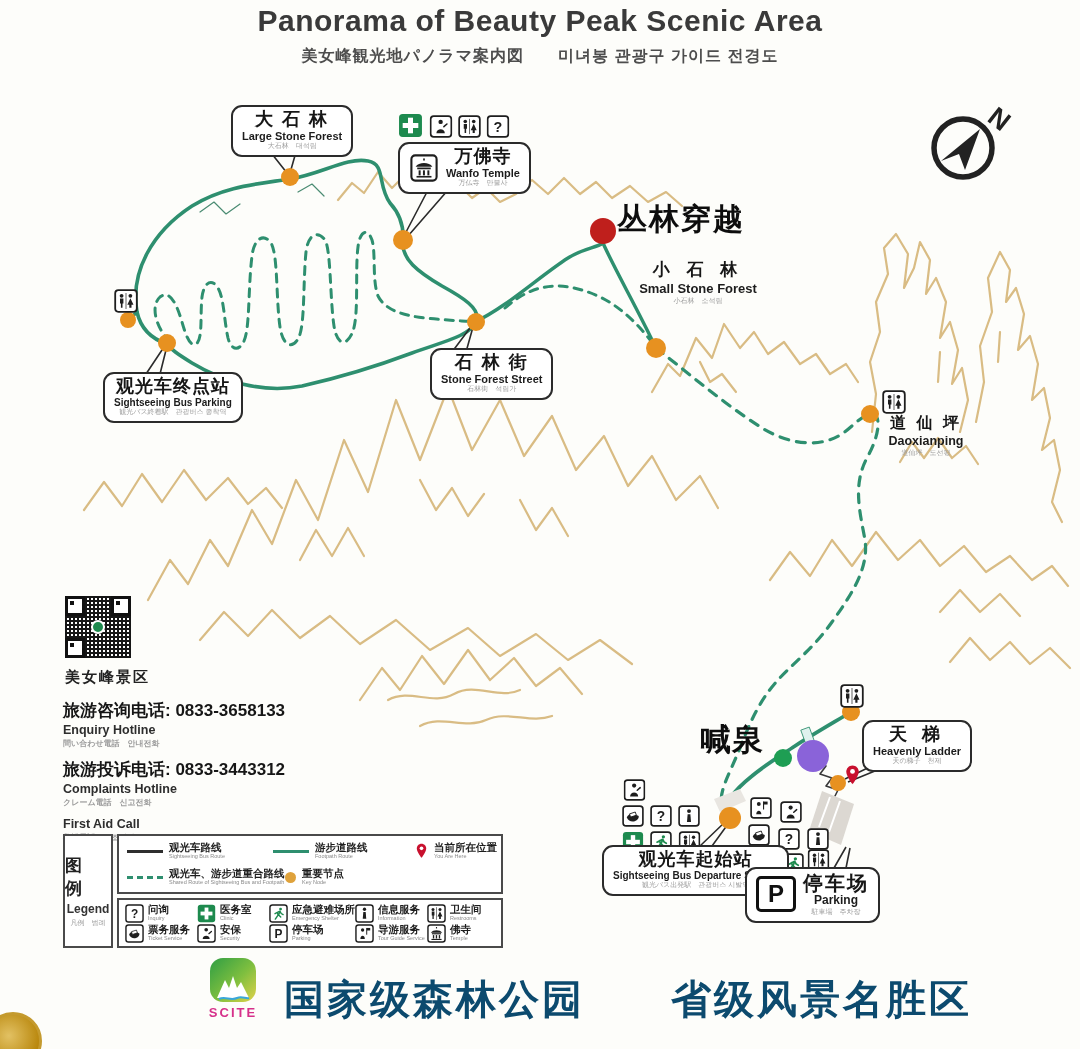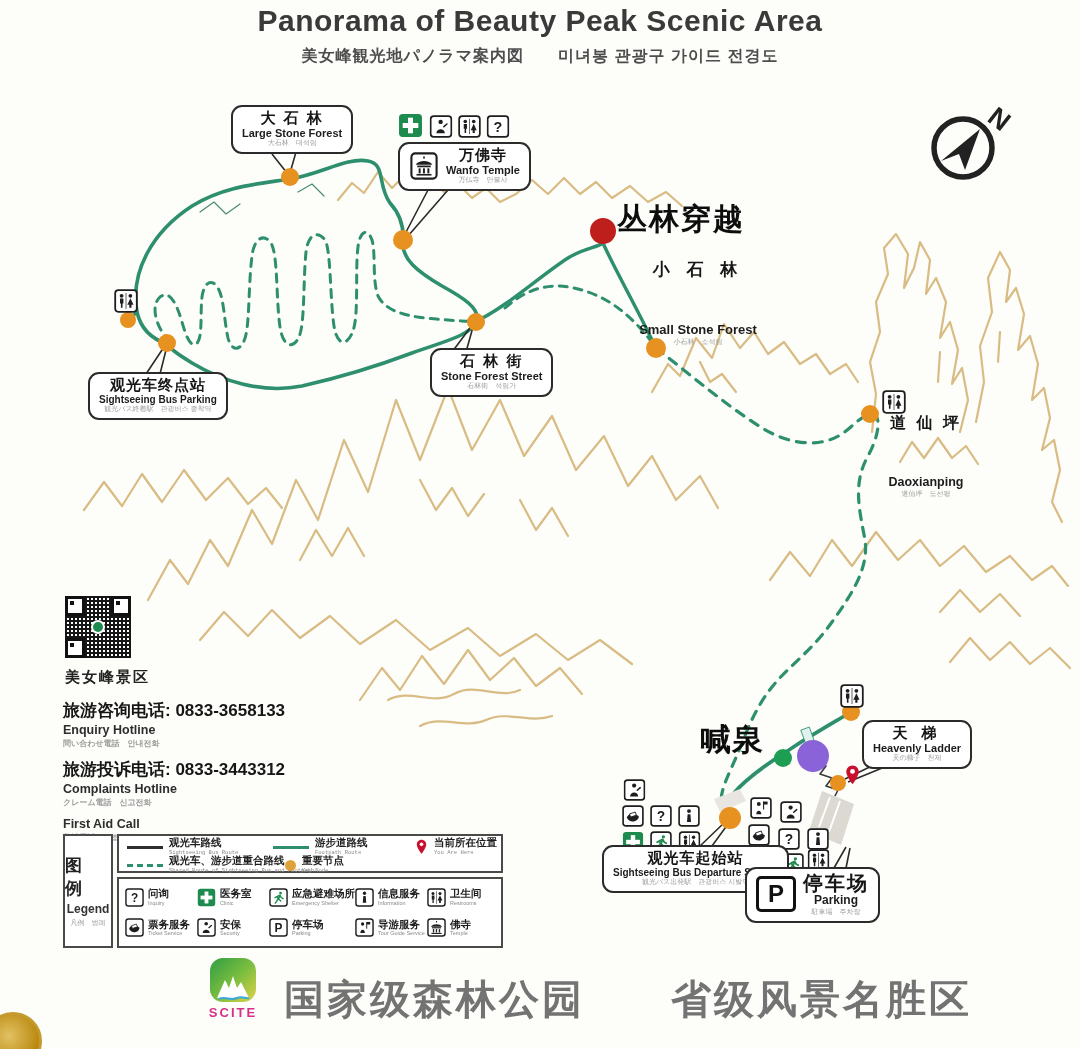--- a/index.html
+++ b/index.html
@@ -7,30 +7,30 @@
   #stage{position:relative;width:1080px;height:1049px;background:#fdfdfa;overflow:hidden;}
   
   .hdr{position:absolute;left:0;top:4px;width:100%;text-align:center;z-index:4;}
   .hdr .t{font-size:30px;font-weight:800;color:#3a3a3a;letter-spacing:.5px;}
   .hdr .s{font-size:16px;font-weight:600;color:#4d4d4d;margin-top:8px;letter-spacing:1px;}
   
   #mapsvg{position:absolute;left:0;top:0;z-index:1;}
   
   .bubble{position:absolute;background:#fff;border:2.5px solid #2b2b2b;border-radius:11px;
           padding:3px 9px 4px;text-align:center;z-index:3;white-space:nowrap;}
-  .bubble .zh{font-size:15px;font-weight:800;color:#161616;letter-spacing:2px;line-height:1.1;}
+  .bubble .zh{font-size:18px;font-weight:800;color:#161616;letter-spacing:2px;line-height:1.1;}
   .bubble .en{font-size:11px;font-weight:700;color:#1c1c1c;line-height:1.15;}
   .bubble .sub{font-size:7px;color:#9c9c9c;line-height:1.25;}
   .bubble.row{display:flex;align-items:center;gap:7px;}
   .pbox{width:34px;height:30px;border:3px solid #111;border-radius:5px;display:flex;align-items:center;
         justify-content:center;font-size:24px;font-weight:900;color:#111;background:#fff;}
   .floatzh{position:absolute;font-weight:900;color:#0d0d0d;z-index:3;white-space:nowrap;}
   .pblock{position:absolute;text-align:center;z-index:3;white-space:nowrap;}
   .pblock .zh{font-size:17px;font-weight:800;color:#161616;letter-spacing:4px;}
-  .pblock .en{font-size:12.5px;font-weight:700;color:#1c1c1c;margin-top:41px;}
+  .pblock .en{font-size:12.5px;font-weight:700;color:#1c1c1c;}
   .pblock .sub{font-size:7px;color:#9c9c9c;}
   
   #info{position:absolute;left:63px;top:596px;width:240px;z-index:3;}
   .qr{position:relative;width:66px;height:62px;margin-left:2px;
       background:repeating-linear-gradient(0deg,#161616 0 2px,transparent 2px 4px),
                  repeating-linear-gradient(90deg,#161616 0 2px,#fff 2px 4px);}
   .finder{position:absolute;width:14px;height:14px;border:3px solid #111;background:#fff;}
   .finder::after{content:'';display:block;width:4px;height:4px;margin:2px;background:#111;}
   .f-tl{left:0;top:0}.f-tr{right:0;top:0}.f-bl{left:0;bottom:0}
   .qrlogo{position:absolute;left:26px;top:24px;width:14px;height:14px;border-radius:50%;
@@ -41,37 +41,37 @@
   .h-en{font-size:12.5px;font-weight:700;color:#2d2d2d;margin-top:1px;}
   .h-sub{font-size:8px;color:#9c9c9c;margin-top:1px;font-weight:bold;}
   
   #legend{position:absolute;left:63px;top:834px;width:440px;height:114px;display:flex;gap:4px;z-index:3;}
   .lg-title{width:82px;border:2.5px solid #4a4a4a;background:#fff;display:flex;flex-direction:column;
             align-items:center;justify-content:center;}
   .lg-title .zh{font-size:17px;font-weight:800;color:#222;letter-spacing:4px;}
   .lg-title .en{font-size:12px;font-weight:700;color:#333;margin-top:2px;}
   .lg-title .sub{font-size:7px;color:#9c9c9c;margin-top:2px;}
   .lg-right{flex:1;display:flex;flex-direction:column;gap:4px;}
-  .lg-routes{height:39px;border:2.5px solid #4a4a4a;background:#fff;display:grid;
+  .lg-routes{height:60px;border:2.5px solid #4a4a4a;background:#fff;display:grid;
              grid-template-columns:146px 128px auto;grid-template-rows:1fr 1fr;
-             padding:2px 4px 2px 8px;box-sizing:border-box;font-family:Liberation Mono, monospace;}
+             padding:2px 4px 2px 8px;box-sizing:border-box;}
   .r-item{display:flex;align-items:center;gap:6px;overflow:visible;white-space:nowrap;}
   .sample{width:36px;flex:none;}
   .s-black{border-top:3px solid #2e2e2e;}
   .s-green{border-top:3px solid #2E8F6F;}
   .s-dash{border-top:3px dashed #2E8F6F;}
   .s-dot{width:11px;height:11px;border-radius:50%;background:#DFA23B;flex:none;margin-left:12px;}
   .rzh{font-size:10.5px;font-weight:800;color:#1d1d1d;line-height:1.1;}
   .ren{font-size:5.5px;color:#8a8a8a;line-height:1.2;}
   .lg-icons{flex:1;border:2.5px solid #4a4a4a;background:#fff;display:grid;
             grid-template-columns:repeat(5,1fr);grid-template-rows:1fr 1fr;
             padding:3px 2px 3px 6px;box-sizing:border-box;}
   .i-item{display:flex;align-items:center;gap:4px;white-space:nowrap;overflow:visible;}
   
-  #slogan{position:absolute;left:284px;top:972px;font-size:40px;font-weight:900;color:#737373;
+  #slogan{position:absolute;left:284px;top:972px;font-size:40px;font-weight:900;color:#0c4a6e;
           letter-spacing:3px;z-index:3;white-space:nowrap;}
   #scite{position:absolute;left:204px;top:958px;width:58px;text-align:center;z-index:3;}
   .scite-badge{width:46px;height:44px;margin:0 auto;border-radius:13px;
                background:linear-gradient(135deg,#2f9e44 0%,#7fbf3f 55%,#e0d24b 100%);
                display:flex;align-items:flex-end;justify-content:center;overflow:hidden;}
   .scite-word{font-size:13px;font-weight:700;color:#d6308a;letter-spacing:2px;margin-top:3px;}
   #gold{position:absolute;left:-16px;top:1012px;width:58px;height:58px;border-radius:50%;z-index:3;
         background:radial-gradient(circle at 42% 40%,#e2c163,#b8860b 72%);border:3px solid #c49a2e;box-sizing:border-box;}
 </style>
 </head>
@@ -272,21 +272,21 @@
     <svg width="30" height="28" viewBox="0 0 24 24">
         <use href="#sym-temple"></use>
       </svg>
     <div>
       <div class="zh" style="letter-spacing:1px;">万佛寺</div>
       <div class="en">Wanfo Temple</div>
       <div class="sub">万仏寺　만불사</div>
     </div>
   </div>
 
-  <div class="bubble" style="left:88px;top:372px;">
+  <div class="bubble" style="left:103px;top:372px;">
     <div class="zh" style="letter-spacing:1px;">观光车终点站</div>
     <div class="en" style="font-size:10px;">Sightseeing Bus Parking</div>
     <div class="sub">観光バス終着駅　관광버스 종착역</div>
   </div>
 
   <div class="bubble" style="left:862px;top:720px;">
     <div class="zh" style="letter-spacing:5px;">天 梯</div>
     <div class="en">Heavenly Ladder</div>
     <div class="sub">天の梯子　천제</div>
   </div>

